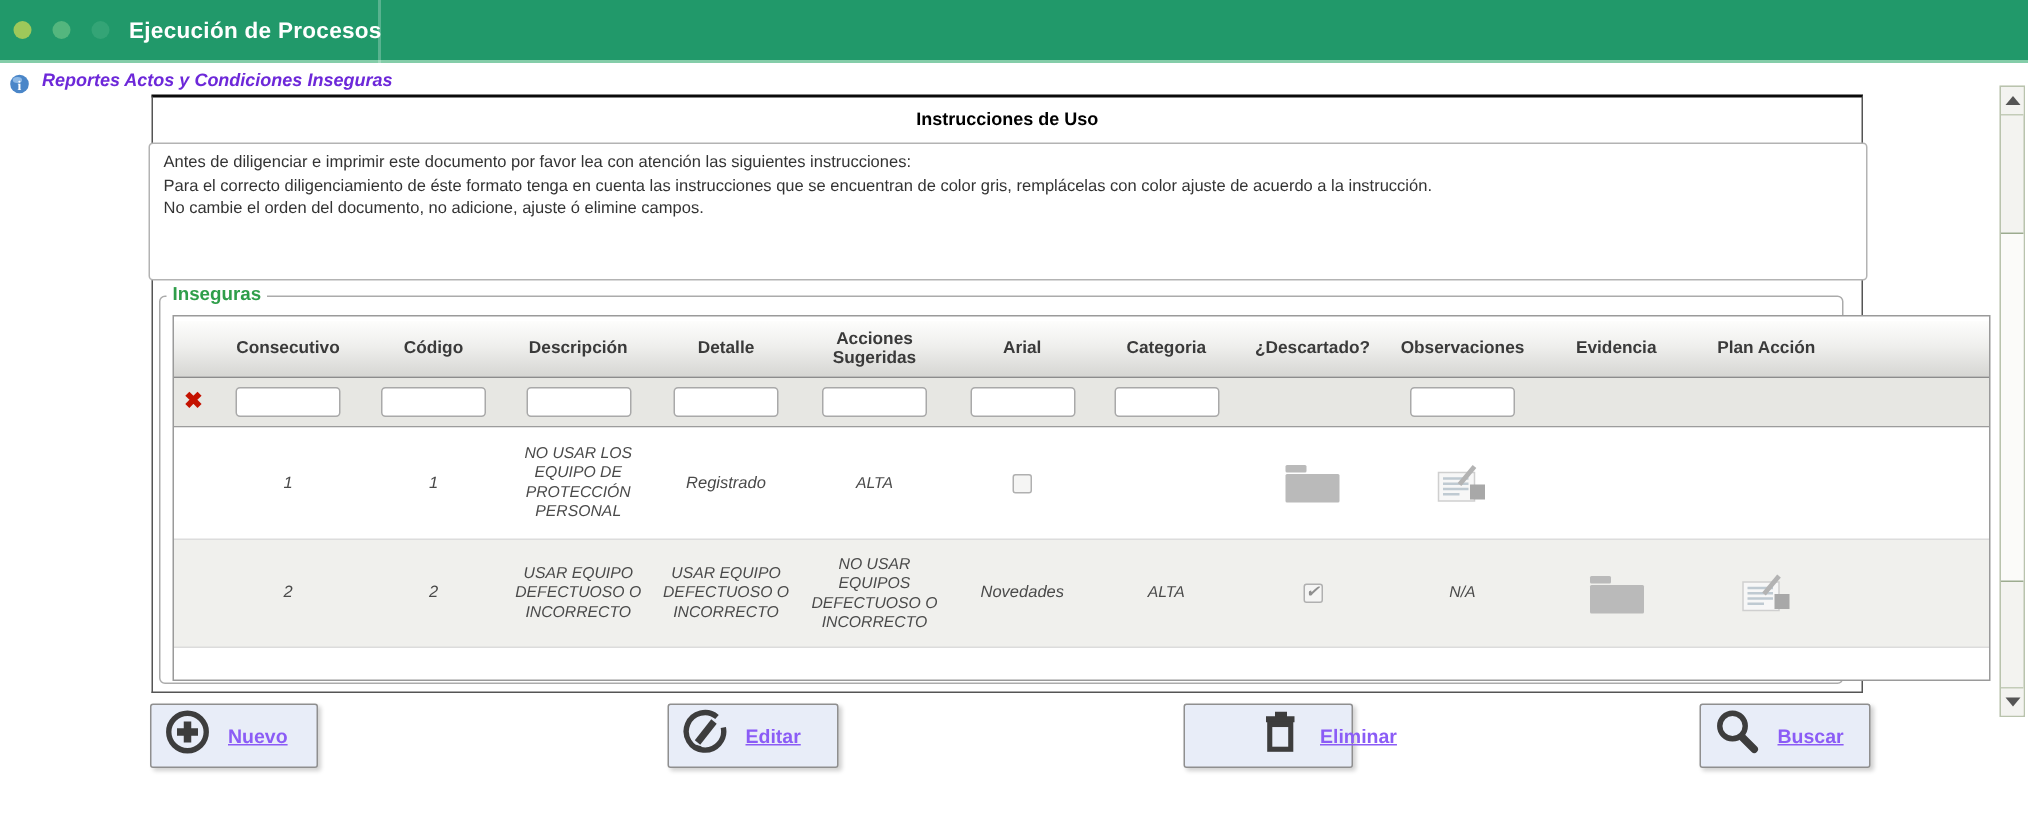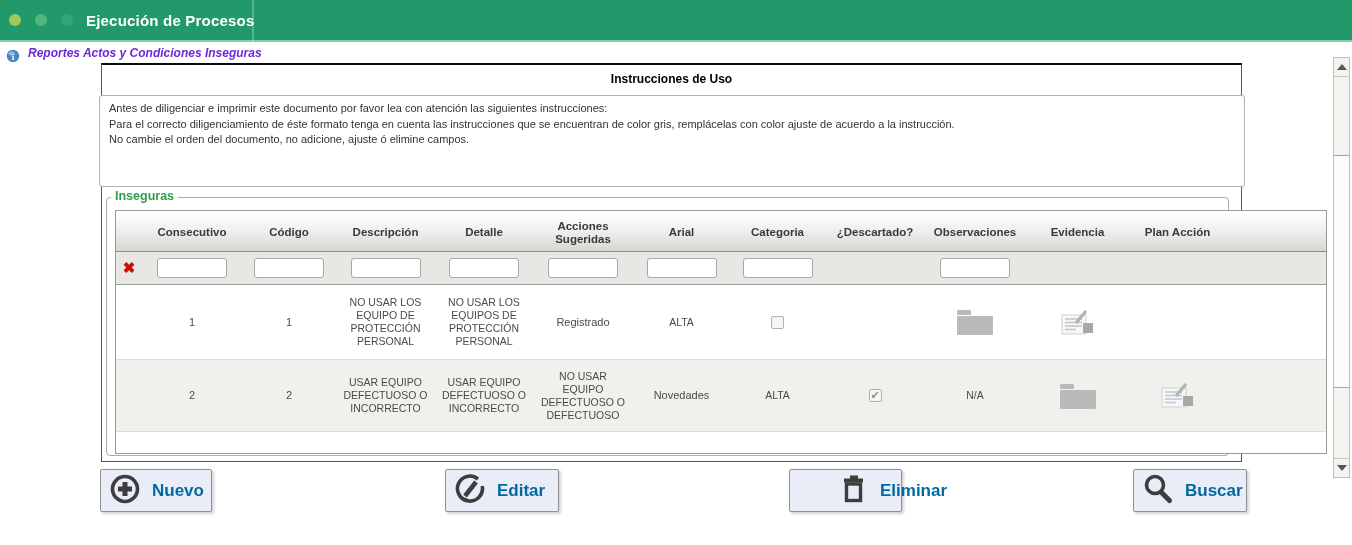--- a/index.html
+++ b/index.html
@@ -50,35 +50,35 @@
   .thead .cell { font-size:11.5px; font-weight:bold; color:#3a3a3a;
     text-align:center; line-height:13px; padding:0 6px; }
   .filter-row { height:33px; background:#e7e7e3; border-bottom:1px solid #9c9c9c; }
   .filter-row .cell { text-align:center; }
   .clear-x { font-size:15px; font-weight:bold; color:#c41200; cursor:pointer;
     line-height:15px; }
   .f-input { width:70px; height:20px; border:1px solid #a9a9a9; border-radius:3px;
     background:#fff; outline:none; font-size:11px; padding:0 4px; }
   .drow { border-bottom:1px solid #dcdcdc; }
   .drow .cell { font-size:10.5px; color:#4a4a4a; text-align:center;
-    line-height:13px; padding:0 7px; }
+    line-height:13px; padding:0 7px;font-style:italic; }
   .drow .num, .drow .estado { font-size:11px; }
   .row1 { height:75px; background:#ffffff; }
   .row2 { height:72px; background:#f0f0ed; }
   .cbx { width:13px; height:13px; margin:0 auto; border:1px solid #b0b0b0;
     border-radius:2px; background:#f5f5f4; position:relative; }
   .cbx.checked::after { content:"\2714"; position:absolute; left:1px; top:-1px;
     font-size:11px; color:#8f8f8f; }
   .iconcell { display:flex; justify-content:center; align-items:center; }
 
   
   .act-btn { position:absolute; top:469px; height:43px; background:#e8edf8;
     border:1px solid #8f8f8f; border-radius:2px; box-shadow:2px 2px 3px rgba(0,0,0,.18);
     display:flex; align-items:center; gap:11px; padding:0 8px; cursor:pointer; }
-  .act-btn span.lbl { font-size:17px; font-weight:bold; color:#0369a1; }
+  .act-btn span.lbl { font-size:13px; font-weight:bold; color:#8b5cf6;text-decoration:underline; }
   .btn-nuevo    { left:100px;  width:112px; }
   .btn-editar   { left:445px;  width:114px; }
   .btn-eliminar { left:789px;  width:113px;padding-left:47px; }
   .btn-buscar   { left:1133px; width:114px; }
 
   
   .vscroll { position:absolute; left:1333px; top:57px; width:17px; height:421px;
     background:#f3f3f0; border:1px solid #b9c3ad; }
   .vs-btn { position:absolute; left:0; width:15px; height:19px; background:#f3f3f0;
     display:flex; justify-content:center; align-items:center; cursor:pointer; }
@@ -154,21 +154,20 @@
       <div class="cell"><input class="f-input" value="" style=""></div>
       <div class="cell"></div>
       <div class="cell"></div>
     </div>
 
     <div class="trow drow row1">
       <div class="cell"></div>
       <div class="cell num">1</div>
       <div class="cell num">1</div>
       <div class="cell">NO USAR LOS EQUIPO DE PROTECCIÓN PERSONAL</div>
-      <div class="cell">NO USAR LOS EQUIPOS DE PROTECCIÓN PERSONAL</div>
       <div class="cell estado">Registrado</div>
       <div class="cell">ALTA</div>
       <div class="cell">
           <div class="cbx"></div>
         </div>
       <div class="cell"></div>
       <div class="cell iconcell">
         <svg width="38" height="28" viewBox="0 0 38 28">
           <rect x="1" y="2" width="14" height="5" rx="1" fill="#bababa"></rect>
           <rect x="1" y="8" width="36" height="19" rx="1" fill="#bababa"></rect>
@@ -186,21 +185,21 @@
         </svg>
       </div>
     </div>
 
     <div class="trow drow row2">
       <div class="cell"></div>
       <div class="cell num">2</div>
       <div class="cell num">2</div>
       <div class="cell">USAR EQUIPO DEFECTUOSO O INCORRECTO</div>
       <div class="cell">USAR EQUIPO DEFECTUOSO O INCORRECTO</div>
-      <div class="cell">NO USAR EQUIPO DEFECTUOSO O DEFECTUOSO</div>
+      <div class="cell">NO USAR EQUIPOS DEFECTUOSO O INCORRECTO</div>
       <div class="cell estado">Novedades</div>
       <div class="cell">ALTA</div>
       <div class="cell">
           <div class="cbx checked"></div>
         </div>
       <div class="cell">N/A</div>
       <div class="cell iconcell">
         <svg width="38" height="28" viewBox="0 0 38 28">
           <rect x="1" y="2" width="14" height="5" rx="1" fill="#bababa"></rect>
           <rect x="1" y="8" width="36" height="19" rx="1" fill="#bababa"></rect>

